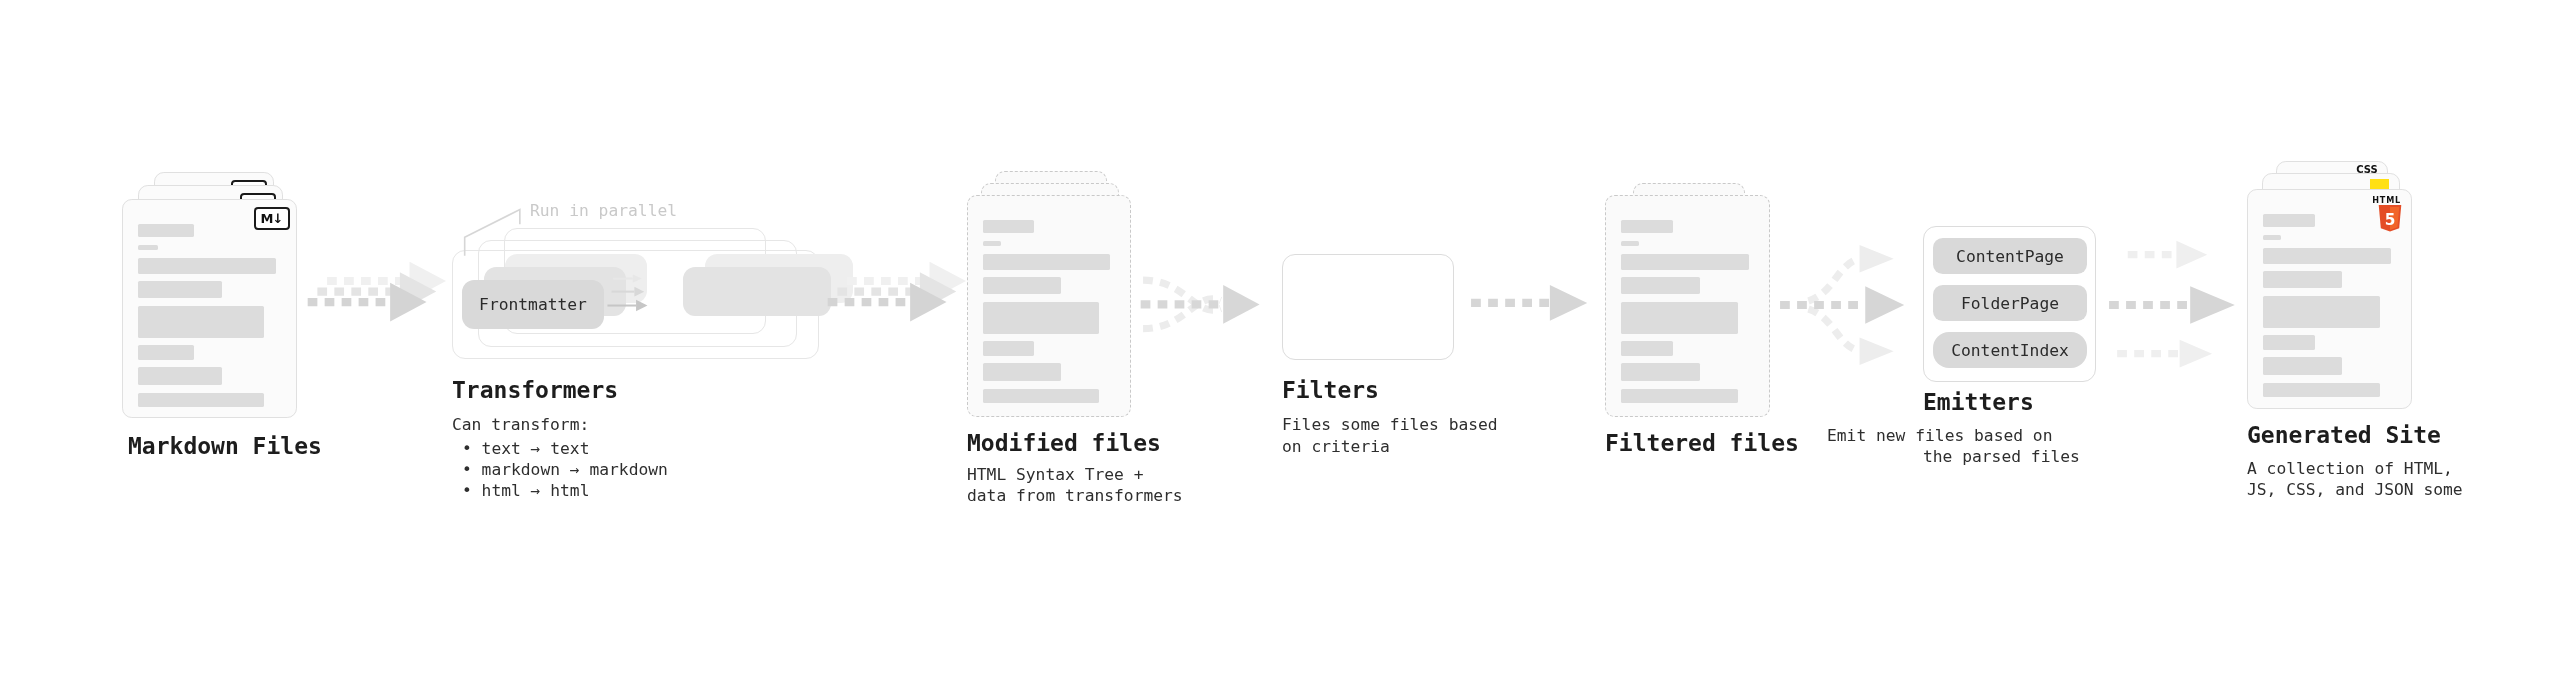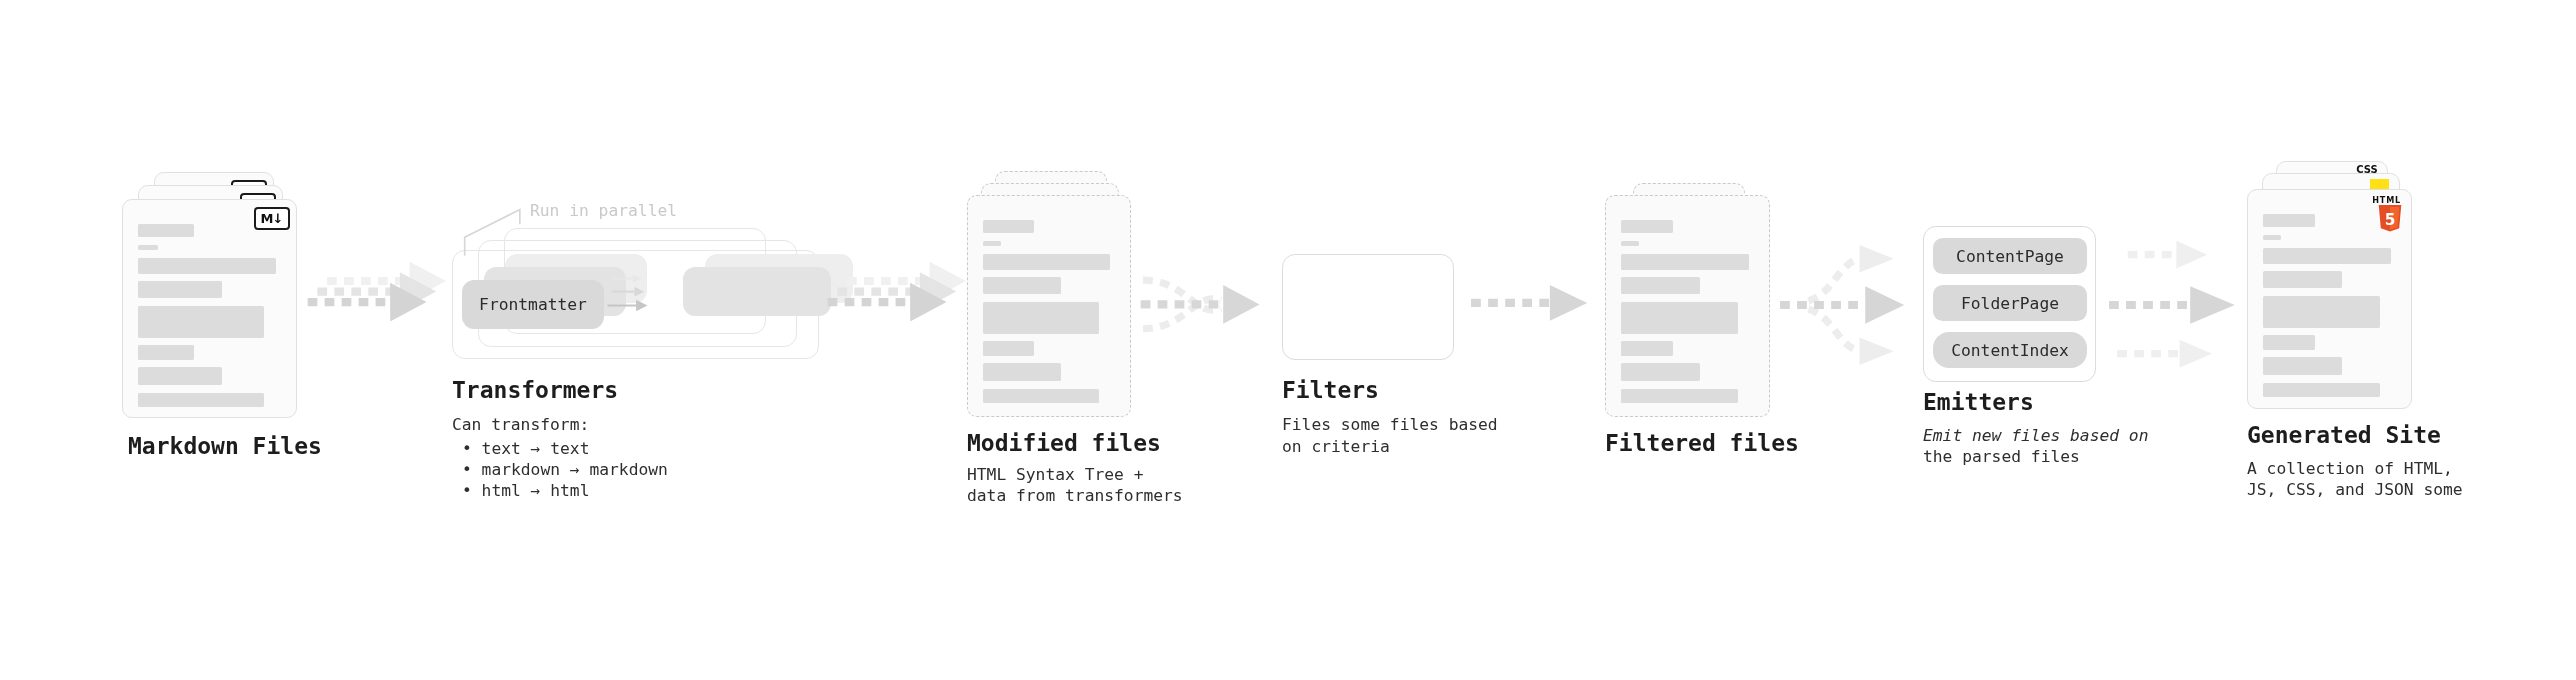--- a/index.html
+++ b/index.html
@@ -197,21 +197,21 @@
       <line x1="5" y1="85" x2="110" y2="85" stroke-width="10" stroke-dasharray="12 9" fill="none"></line>
       <polygon points="110,62 158,85 110,108" stroke="none"></polygon>
     </g>
   </svg>
 
   <div class="panel" style="left:1923px;top:226px;width:173px;height:156px;"></div>
   <div class="pill" style="left:1933px;top:238px;width:154px;height:36px;border-radius:9.8px;">ContentPage</div>
   <div class="pill" style="left:1933px;top:285px;width:154px;height:36px;border-radius:9.8px;">FolderPage</div>
   <div class="pill" style="left:1933px;top:332px;width:154px;height:36px;border-radius:16px;">ContentIndex</div>
   <div class="h1" style="left:1923px;top:388px;">Emitters</div>
-  <div class="body-txt" style="left:1923px;top:425px;font-style:italic;">Emit new files based on</div>
+  <div class="body-txt" style="left:1827px;top:425px;">Emit new files based on</div>
   <div class="body-txt" style="left:1923px;top:446px;">the parsed files</div>
 
   <svg style="left:2105px;top:236px;" width="142" height="142" viewBox="0 0 175 175">
     <g stroke="#efefef" fill="#efefef">
       <line x1="28" y1="23" x2="88" y2="23" stroke-width="9" stroke-dasharray="12 9" fill="none"></line>
       <polygon points="88,6 126,23 88,40" stroke="none"></polygon>
     </g>
     <g stroke="#d6d6d6" fill="#d6d6d6">
       <line x1="5" y1="85" x2="105" y2="85" stroke-width="10" stroke-dasharray="12 9" fill="none"></line>
       <polygon points="105,62 160,85 105,108" stroke="none"></polygon>

